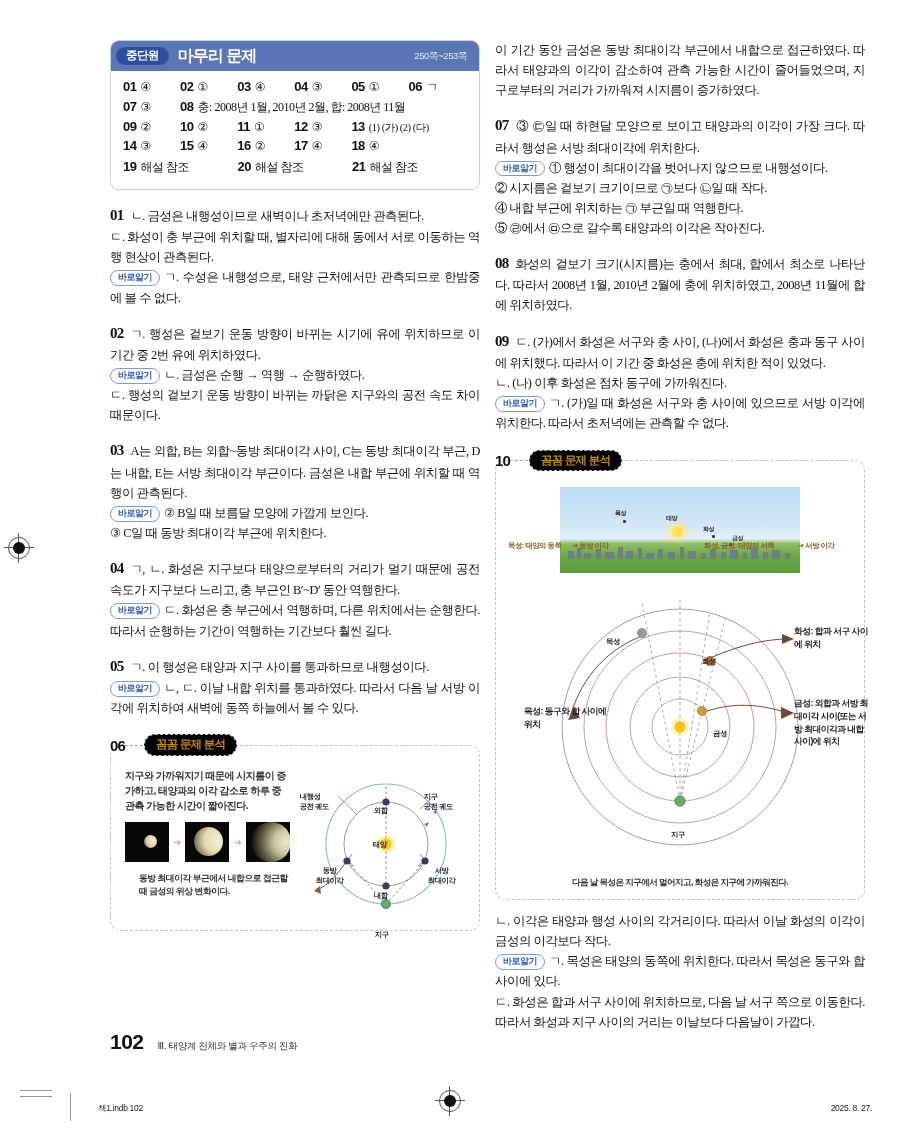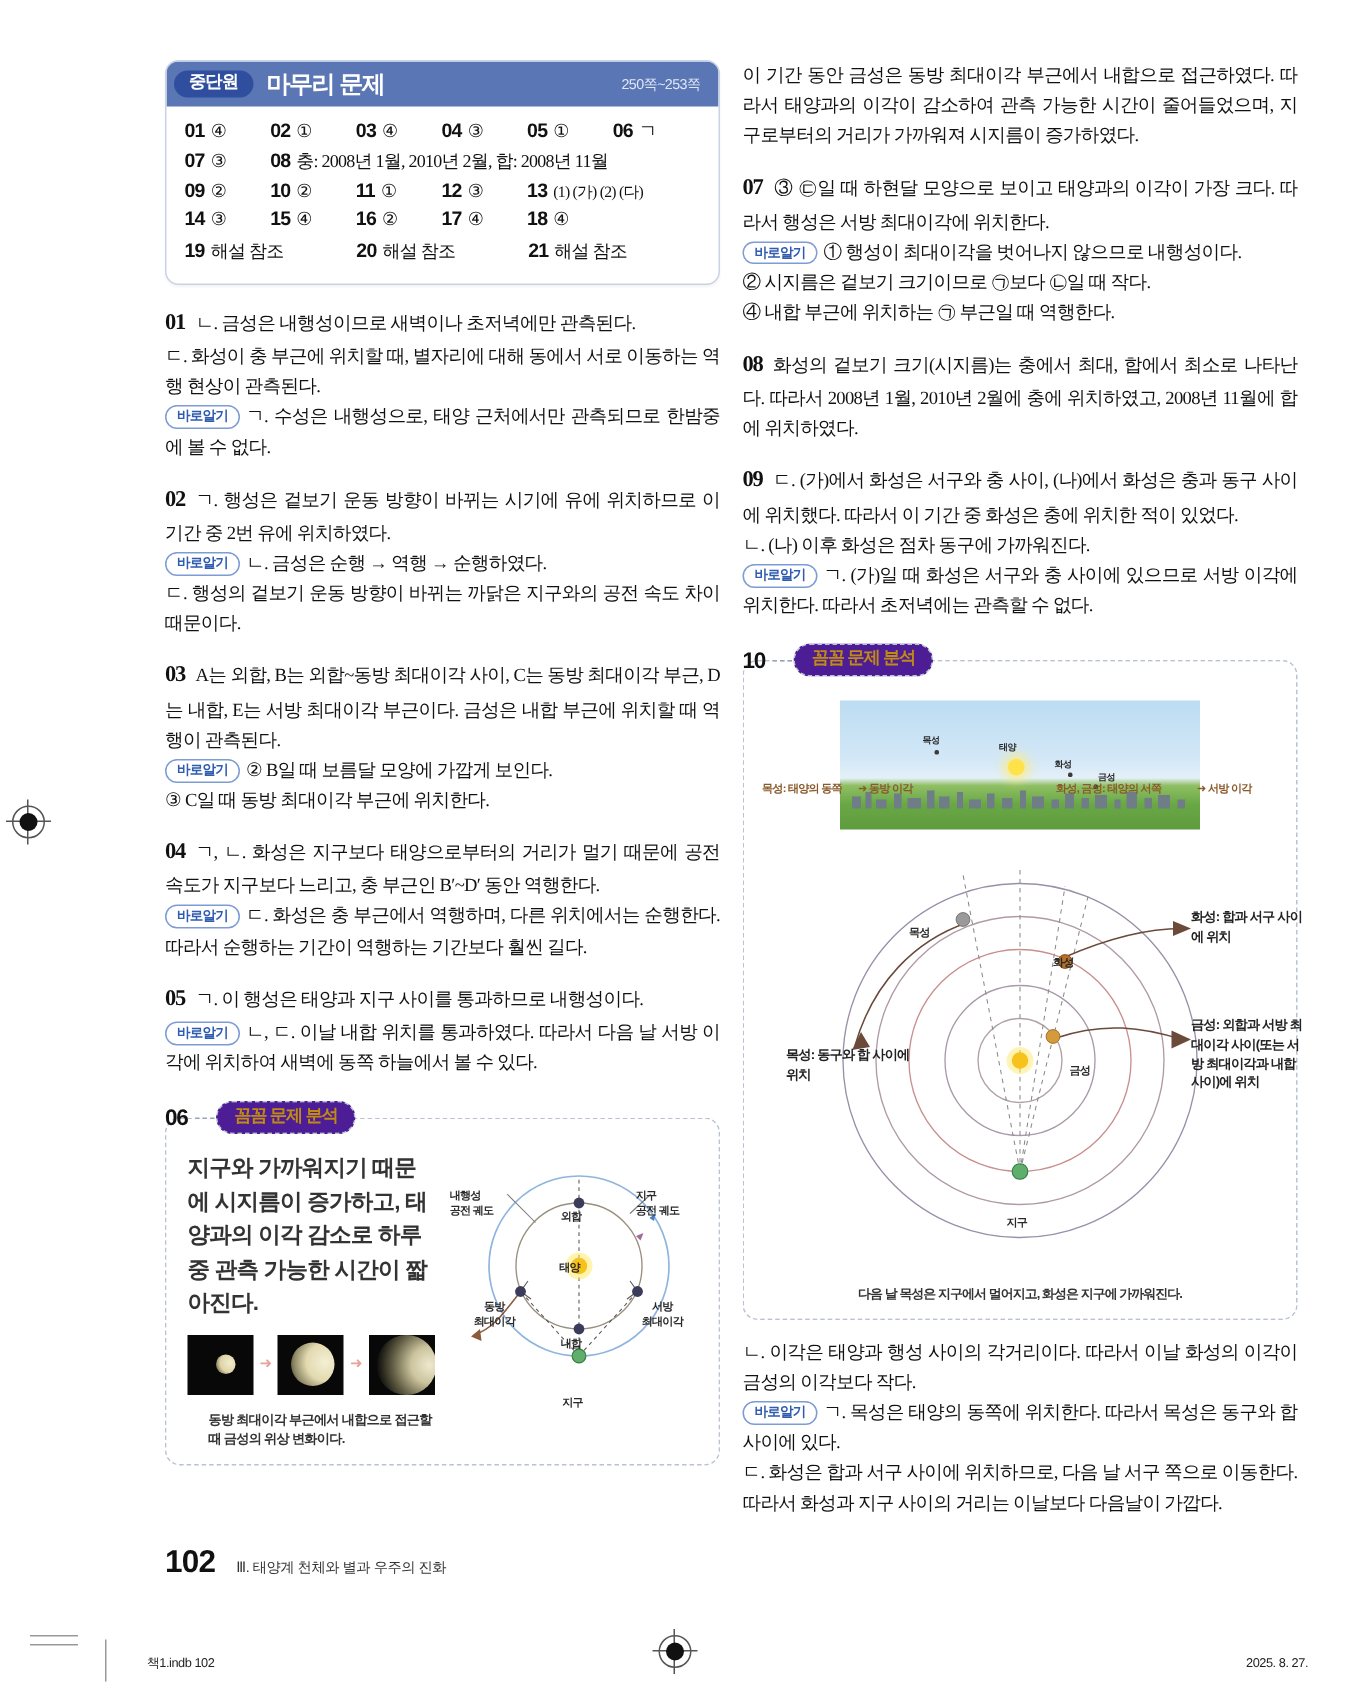--- a/index.html
+++ b/index.html
@@ -77,34 +77,34 @@
     font-family:"Liberation Sans", sans-serif; vertical-align:1px;
     margin-right:4px;
   }
 
   
   .analysis { position:relative; margin-top:16px; }
   .an-head { display:flex; align-items:center; height:22px; position:relative; z-index:3; }
   .an-num { font-size:15px; font-weight:bold; letter-spacing:-0.8px; color:#111; }
   .an-dash { width:13px; height:1px; border-top:1px dashed #9aa4b5; margin:0 1px 0 5px; }
   .an-tag {
-    background:#4c1d95; border:1px dashed #b9c2d0; border-radius:12px;
+    background:#000000; border:1px dashed #b9c2d0; border-radius:12px;
     padding:2px 11px 3px; font-size:11.5px; font-weight:bold;
     color:#c08a15; letter-spacing:-0.8px; line-height:1.25;
   }
   .an-box {
     border:1px dashed #b9c2d0; border-radius:10px;
     margin-top:-11px; padding:20px 10px 10px; background:#fff;
   }
 
   
   .fig06 { display:flex; gap:4px; }
   .fig06 .left { width:172px; }
   .fig06 .cap1 {
-    font-size:15px; line-height:1.5; letter-spacing:-0.5px; color:#333;
+    font-size:10px; line-height:1.5; letter-spacing:-0.5px; color:#333;
     font-weight:bold; margin:2px 0 0 4px;
   }
   .venus-row { display:flex; align-items:center; gap:4px; margin:9px 0 0 4px; }
   .venus-sq { width:44px; height:40px; background:#080808; position:relative; overflow:hidden; }
   .venus-sq .v { position:absolute; border-radius:50%; }
   .varrow { color:#e8a39b; font-size:10px; }
   .cap2 { font-size:8.8px; line-height:1.5; letter-spacing:-0.5px; color:#333; font-weight:bold; margin:10px 0 0 18px; }
   .fig06 .right { width:178px; position:relative; }
 
   
@@ -354,20 +354,21 @@
 
   <div class="col col-right">
 
     <p class="ptext">이 기간 동안 금성은 동방 최대이각 부근에서 내합으로 접근하였다. 따라서 태양과의 이각이 감소하여 관측 가능한 시간이 줄어들었으며, 지구로부터의 거리가 가까워져 시지름이 증가하였다.</p>
 
     <div class="qblock">
       <p class="ptext"><span class="qnum">07</span><span>③ ㉢일 때 하현달 모양으로 보이고 태양과의 이각이 가장 크다. 따라서 행성은 서방 최대이각에 위치한다.</span></p>
       <p class="ptext"><span class="pill">바로알기</span><span>① 행성이 최대이각을 벗어나지 않으므로 내행성이다.</span></p>
       <p class="ptext">② 시지름은 겉보기 크기이므로 ㉠보다 ㉡일 때 작다.</p>
       <p class="ptext">④ 내합 부근에 위치하는 ㉠ 부근일 때 역행한다.</p>
+      <p class="ptext">⑤ ㉣에서 ㉤으로 갈수록 태양과의 이각은 작아진다.</p>
     </div>
 
     <div class="qblock">
       <p class="ptext"><span class="qnum">08</span><span>화성의 겉보기 크기(시지름)는 충에서 최대, 합에서 최소로 나타난다. 따라서 2008년 1월, 2010년 2월에 충에 위치하였고, 2008년 11월에 합에 위치하였다.</span></p>
     </div>
 
     <div class="qblock">
       <p class="ptext"><span class="qnum">09</span><span>ㄷ. (가)에서 화성은 서구와 충 사이, (나)에서 화성은 충과 동구 사이에 위치했다. 따라서 이 기간 중 화성은 충에 위치한 적이 있었다.</span></p>
       <p class="ptext">ㄴ. (나) 이후 화성은 점차 동구에 가까워진다.</p>
       <p class="ptext"><span class="pill">바로알기</span><span>ㄱ. (가)일 때 화성은 서구와 충 사이에 있으므로 서방 이각에 위치한다. 따라서 초저녁에는 관측할 수 없다.</span></p>
@@ -453,21 +454,21 @@
 
             <circle cx="138" cy="56" r="4.6" fill="#9a9a9a" stroke="#6e6e6e" stroke-width="0.6"></circle>
             <circle cx="206" cy="84" r="4.6" fill="#b5702c" stroke="#7e4a17" stroke-width="0.6"></circle>
             <circle cx="198" cy="134" r="4.6" fill="#d59a3c" stroke="#9a6a1e" stroke-width="0.6"></circle>
             <circle cx="176" cy="224" r="5.2" fill="#5fae6b" stroke="#2f7a3d" stroke-width="0.7"></circle>
           </svg>
           <div class="f10lbl" style="left:100px;top:42px;">목성</div>
           <div class="f10lbl" style="left:196px;top:62px;">화성</div>
           <div class="f10lbl" style="left:207px;top:134px;">금성</div>
           <div class="f10lbl" style="left:165px;top:235px;">지구</div>
-          <div class="orb-note" style="left:18px;top:144px;width:86px">목성: 동구와 합 사이에 위치</div>
+          <div class="orb-note" style="left:18px;top:132px;width:86px">목성: 동구와 합 사이에 위치</div>
           <div class="orb-note" style="left:288px;top:52px;">화성: 합과 서구 사이에 위치</div>
           <div class="orb-note" style="left:288px;top:124px;">금성: 외합과 서방 최대이각 사이(또는 서방 최대이각과 내합 사이)에 위치</div>
         </div>
 
         <div class="fig10cap">다음 날 목성은 지구에서 멀어지고, 화성은 지구에 가까워진다.</div>
       </div>
     </div>
 
     <div class="qblock" style="margin-top:11px">
       <p class="ptext">ㄴ. 이각은 태양과 행성 사이의 각거리이다. 따라서 이날 화성의 이각이 금성의 이각보다 작다.</p>

